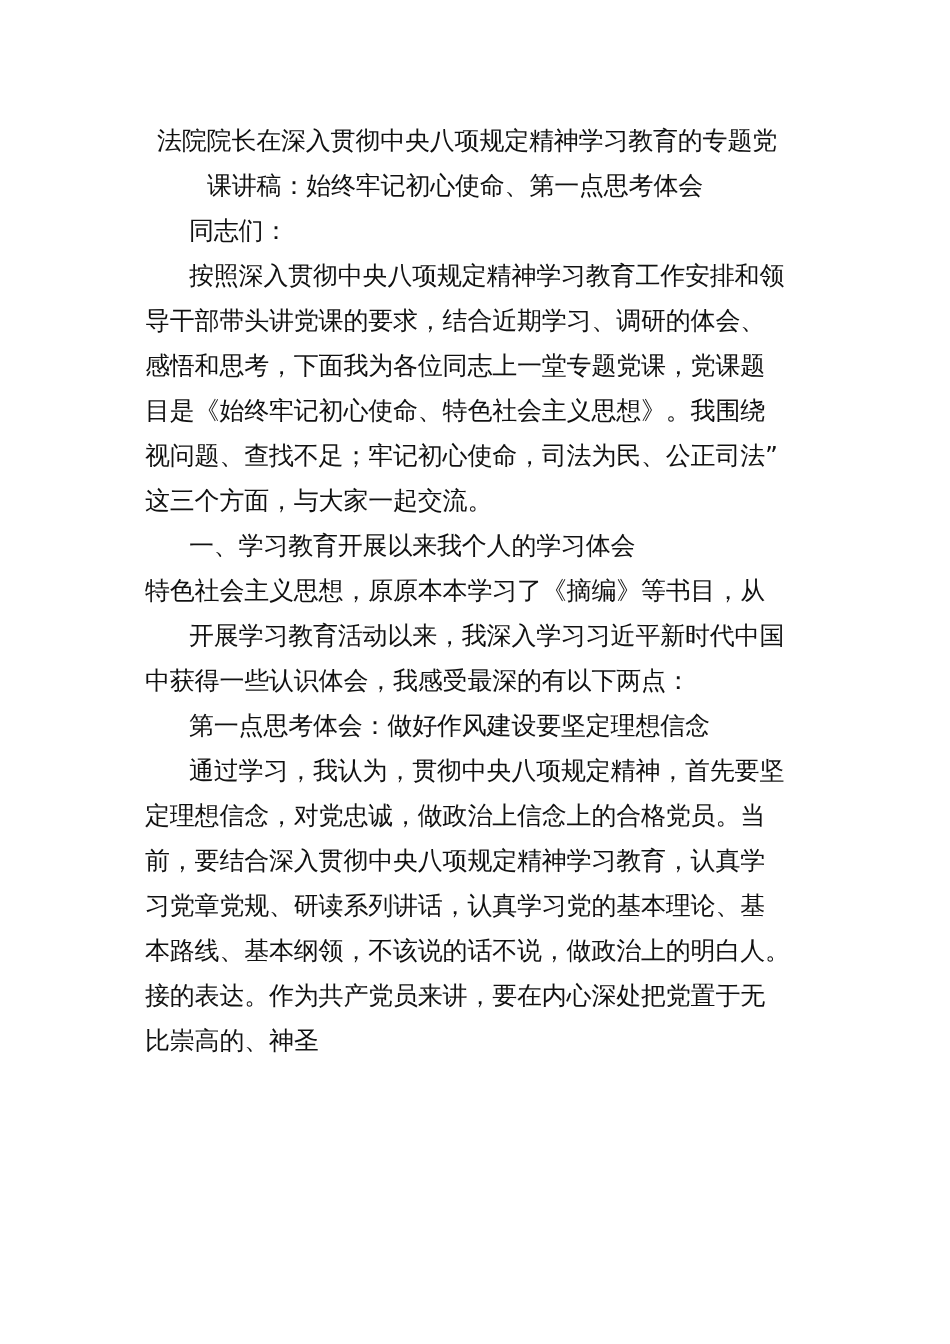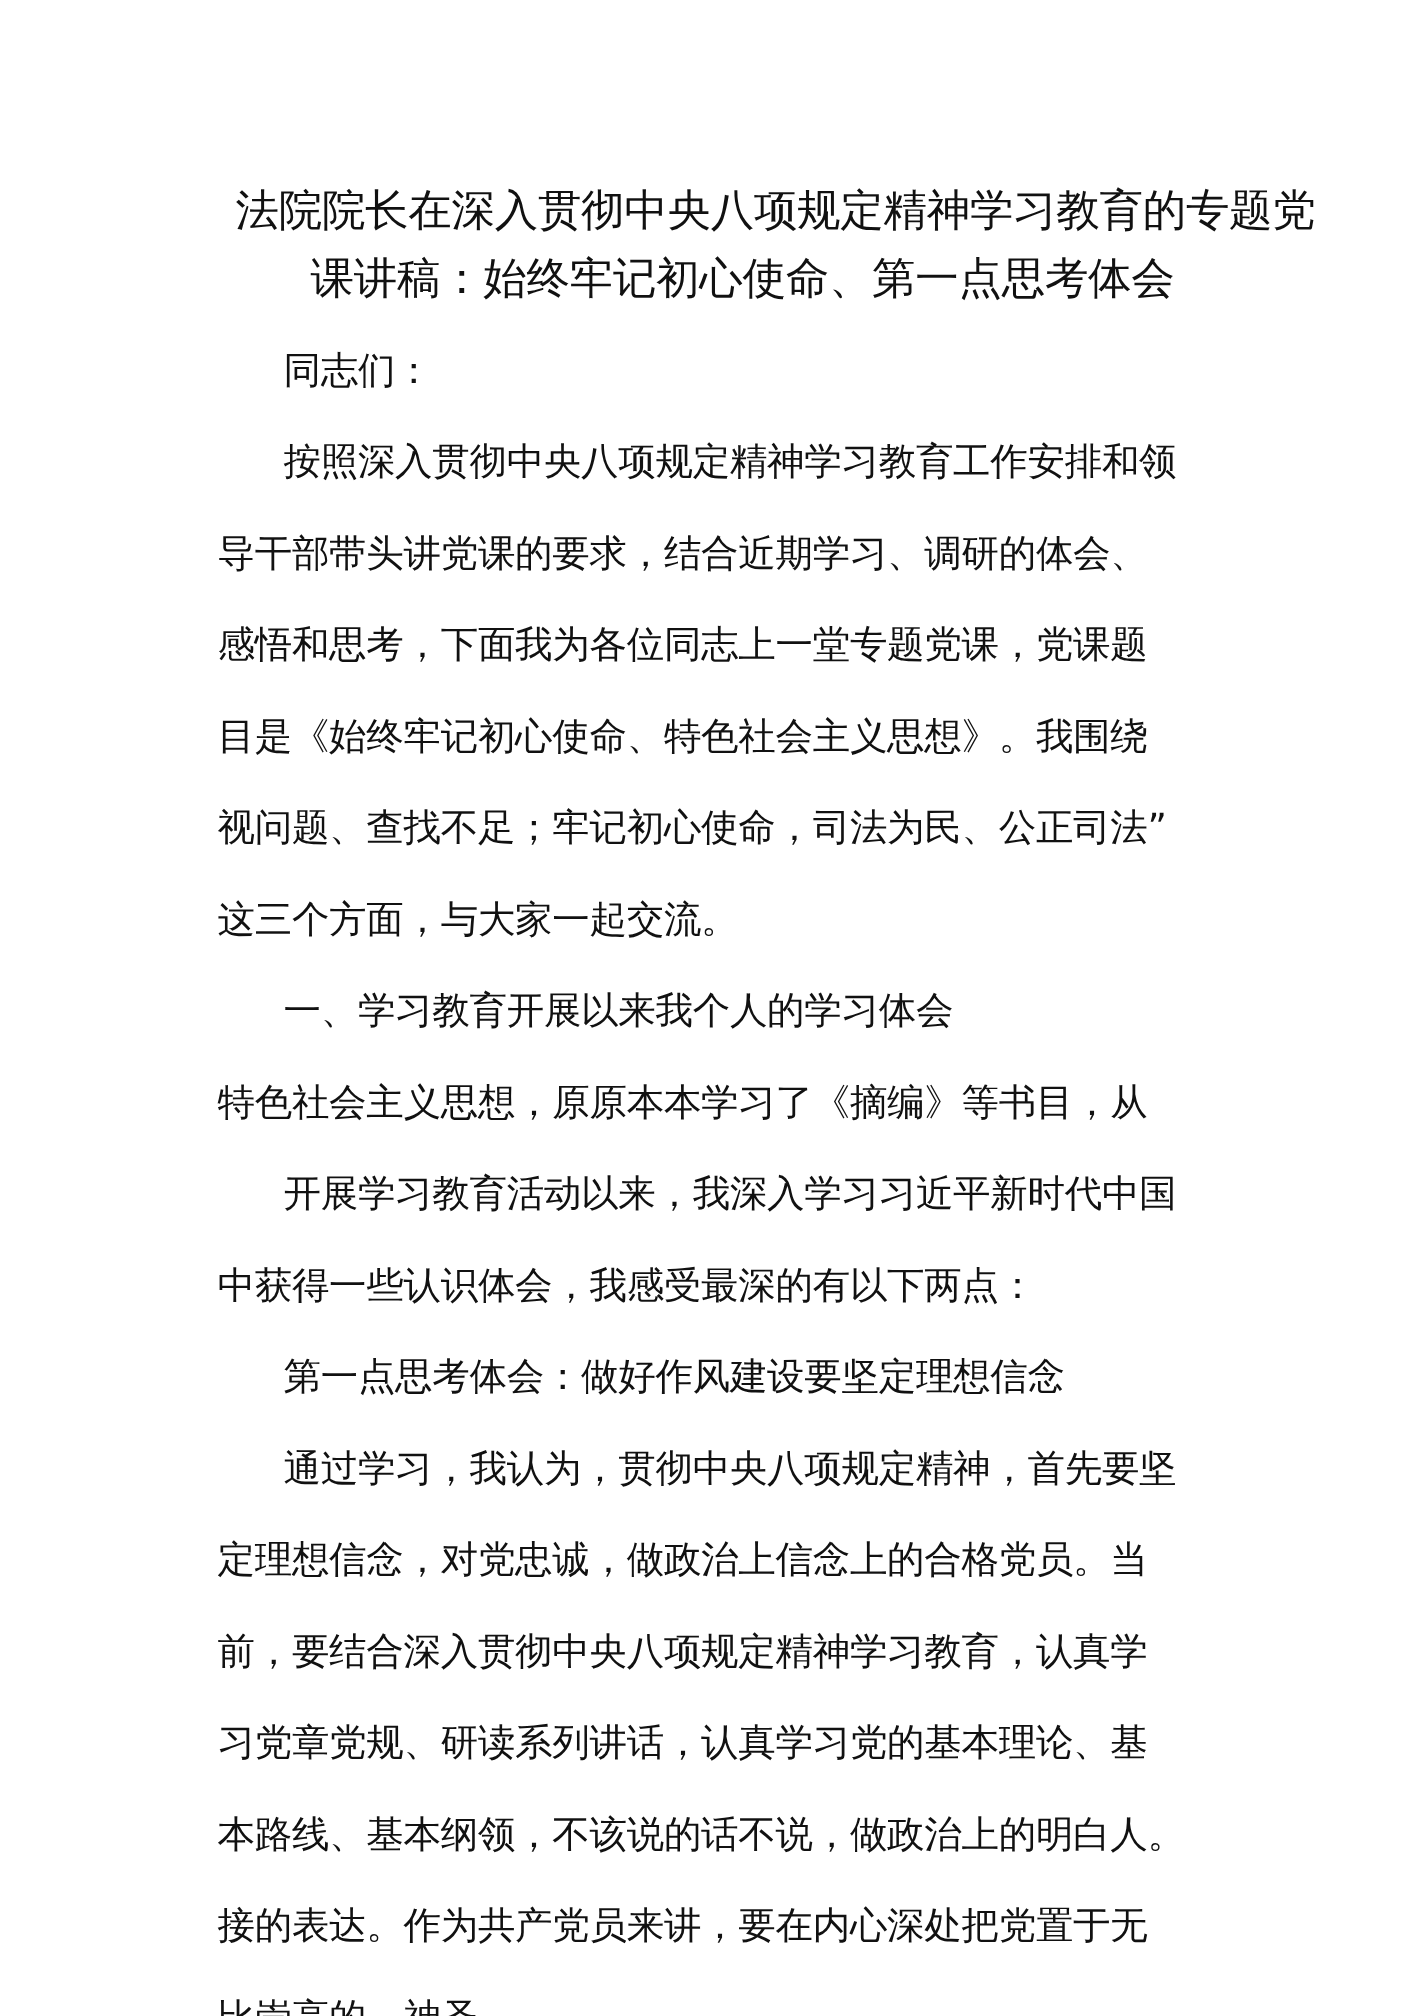--- a/index.html
+++ b/index.html
@@ -15,37 +15,37 @@
       font-family: "DejaVu Sans", "Liberation Sans", sans-serif;
       color: #111111;
     }
     .page {
       position: absolute;
       left: 145px;
       top: 118px;
       width: 660px;
     }
     .title-line {
-      font-size: 29px;
+      font-size: 25px;
       line-height: 45px;
       height: 45px;
       white-space: nowrap;
       letter-spacing: -0.2px;
     }
     .title-line.l1 { padding-left: 12px; }
     .title-line.l2 { padding-left: 62px; }
     .para {
       font-size: 25px;
       line-height: 45px;
       margin: 0;
       text-align: justify;
       letter-spacing: -0.2px;
     }
     .indent { text-indent: 44px; }
-    .line { display: block; white-space: nowrap; height: 45px; margin-top: 16px; }
+    .line { display: block; white-space: nowrap; height: 45px; }
   </style>
 </head>
 <body>
 
 <div class="page">
   <div class="title-line l1">法院院长在深入贯彻中央八项规定精神学习教育的专题党</div>
   <div class="title-line l2">课讲稿：始终牢记初心使命、第一点思考体会</div>
 
   <p class="para indent">
     <span class="line">同志们：</span>

